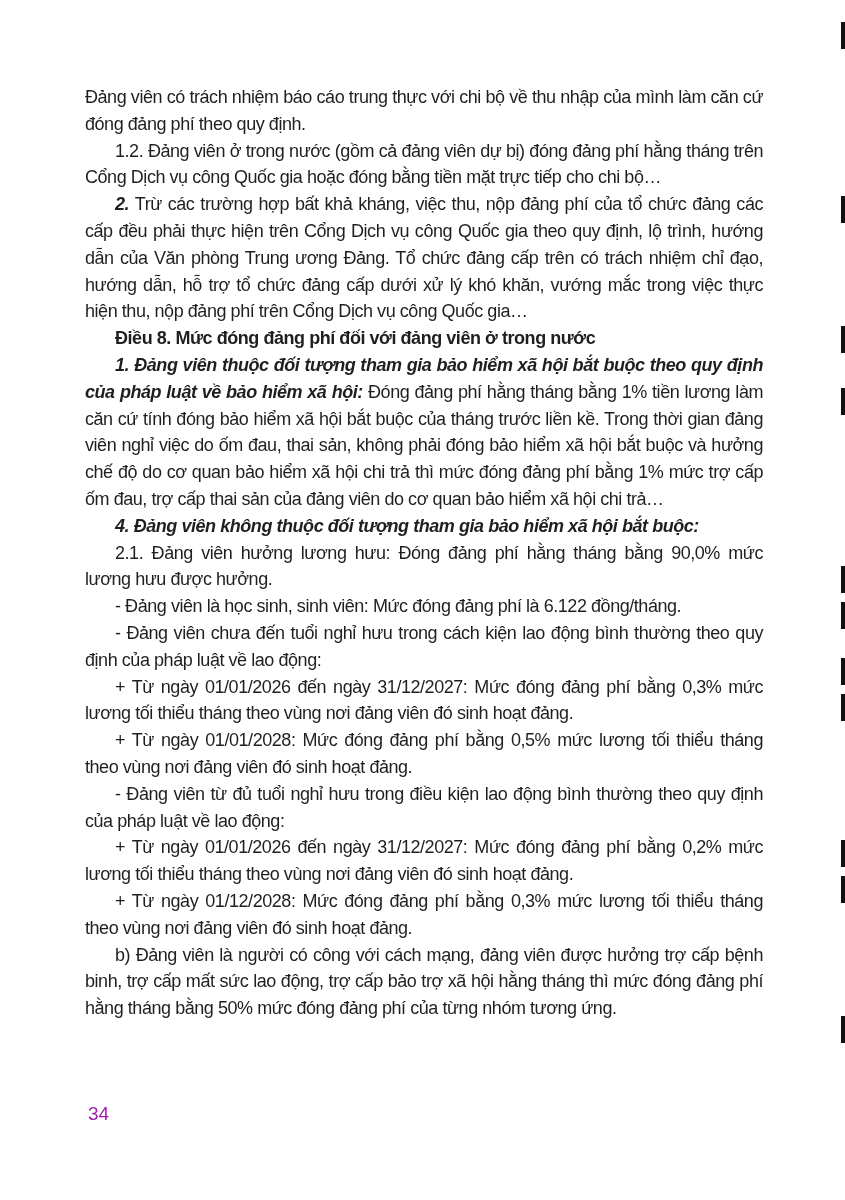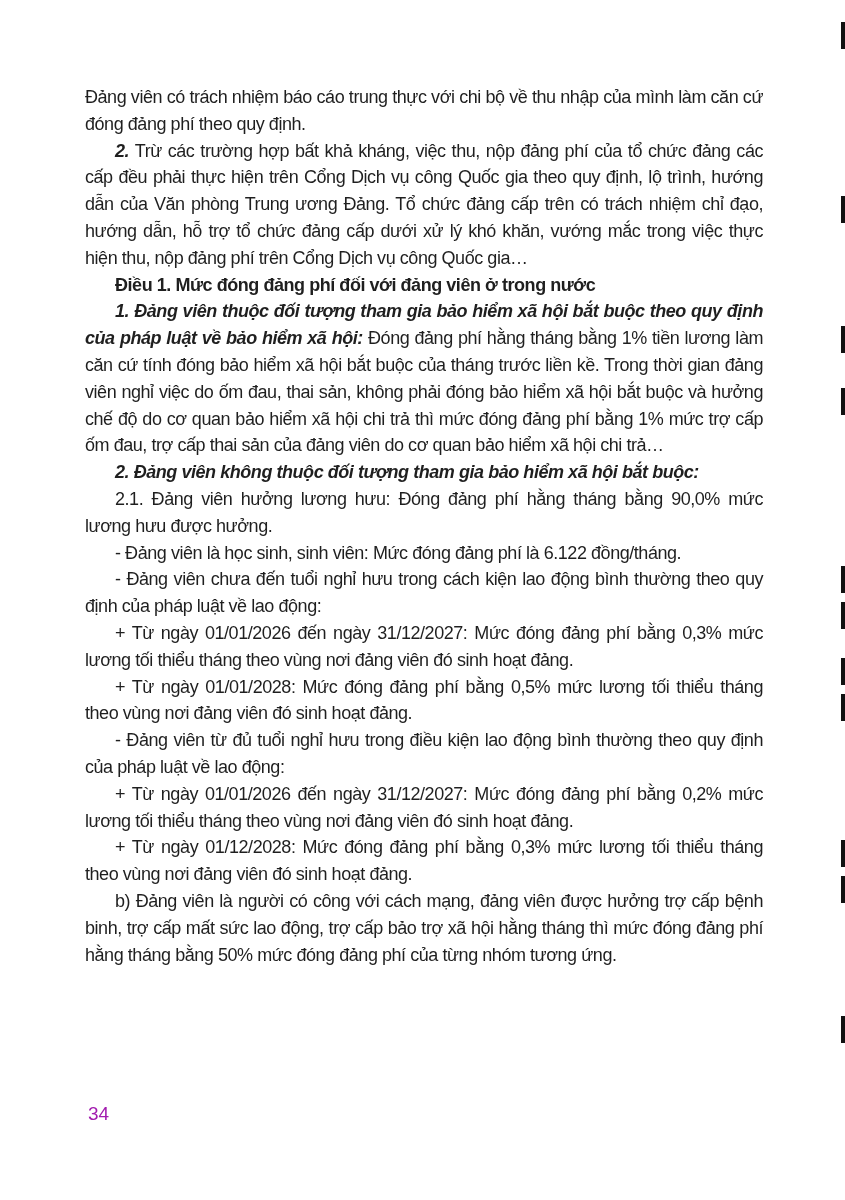--- a/index.html
+++ b/index.html
@@ -46,24 +46,25 @@
     background: #111111;
   }
 </style>
 </head>
 <body>
 
 <div class="page">
 
   <div class="text-block">
       <p class="para"><span class="seg-regular">Đảng viên có trách nhiệm báo cáo trung thực với chi bộ về thu nhập của mình làm căn cứ đóng đảng phí theo quy định.</span></p>
+      <p class="para indent"><span class="seg-regular">1.2. Đảng viên ở trong nước (gồm cả đảng viên dự bị) đóng đảng phí hằng tháng trên Cổng Dịch vụ công Quốc gia hoặc đóng bằng tiền mặt trực tiếp cho chi bộ…</span></p>
       <p class="para indent"><span class="seg-bold-italic">2.</span><span class="seg-regular"> Trừ các trường hợp bất khả kháng, việc thu, nộp đảng phí của tổ chức đảng các cấp đều phải thực hiện trên Cổng Dịch vụ công Quốc gia theo quy định, lộ trình, hướng dẫn của Văn phòng Trung ương Đảng. Tổ chức đảng cấp trên có trách nhiệm chỉ đạo, hướng dẫn, hỗ trợ tổ chức đảng cấp dưới xử lý khó khăn, vướng mắc trong việc thực hiện thu, nộp đảng phí trên Cổng Dịch vụ công Quốc gia…</span></p>
-      <p class="para indent"><span class="seg-bold">Điều 1. Mức đóng đảng phí đối với đảng viên ở trong nước</span></p>
+      <p class="para indent"><span class="seg-bold">Điều 8. Mức đóng đảng phí đối với đảng viên ở trong nước</span></p>
       <p class="para indent"><span class="seg-bold-italic">1. Đảng viên thuộc đối tượng tham gia bảo hiểm xã hội bắt buộc theo quy định của pháp luật về bảo hiểm xã hội:</span><span class="seg-regular"> Đóng đảng phí hằng tháng bằng 1% tiền lương làm căn cứ tính đóng bảo hiểm xã hội bắt buộc của tháng trước liền kề. Trong thời gian đảng viên nghỉ việc do ốm đau, thai sản, không phải đóng bảo hiểm xã hội bắt buộc và hưởng chế độ do cơ quan bảo hiểm xã hội chi trả thì mức đóng đảng phí bằng 1% mức trợ cấp ốm đau, trợ cấp thai sản của đảng viên do cơ quan bảo hiểm xã hội chi trả…</span></p>
-      <p class="para indent"><span class="seg-bold-italic">2. Đảng viên không thuộc đối tượng tham gia bảo hiểm xã hội bắt buộc:</span></p>
+      <p class="para indent"><span class="seg-bold-italic">4. Đảng viên không thuộc đối tượng tham gia bảo hiểm xã hội bắt buộc:</span></p>
       <p class="para indent"><span class="seg-regular">2.1. Đảng viên hưởng lương hưu: Đóng đảng phí hằng tháng bằng 90,0% mức lương hưu được hưởng.</span></p>
       <p class="para indent"><span class="seg-regular">- Đảng viên là học sinh, sinh viên: Mức đóng đảng phí là 6.122 đồng/tháng.</span></p>
       <p class="para indent"><span class="seg-regular">- Đảng viên chưa đến tuổi nghỉ hưu trong cách kiện lao động bình thường theo quy định của pháp luật về lao động:</span></p>
       <p class="para indent"><span class="seg-regular">+ Từ ngày 01/01/2026 đến ngày 31/12/2027: Mức đóng đảng phí bằng 0,3% mức lương tối thiểu tháng theo vùng nơi đảng viên đó sinh hoạt đảng.</span></p>
       <p class="para indent"><span class="seg-regular">+ Từ ngày 01/01/2028: Mức đóng đảng phí bằng 0,5% mức lương tối thiểu tháng theo vùng nơi đảng viên đó sinh hoạt đảng.</span></p>
       <p class="para indent"><span class="seg-regular">- Đảng viên từ đủ tuổi nghỉ hưu trong điều kiện lao động bình thường theo quy định của pháp luật về lao động:</span></p>
       <p class="para indent"><span class="seg-regular">+ Từ ngày 01/01/2026 đến ngày 31/12/2027: Mức đóng đảng phí bằng 0,2% mức lương tối thiểu tháng theo vùng nơi đảng viên đó sinh hoạt đảng.</span></p>
       <p class="para indent"><span class="seg-regular">+ Từ ngày 01/12/2028: Mức đóng đảng phí bằng 0,3% mức lương tối thiểu tháng theo vùng nơi đảng viên đó sinh hoạt đảng.</span></p>
       <p class="para indent"><span class="seg-regular">b) Đảng viên là người có công với cách mạng, đảng viên được hưởng trợ cấp bệnh binh, trợ cấp mất sức lao động, trợ cấp bảo trợ xã hội hằng tháng thì mức đóng đảng phí hằng tháng bằng 50% mức đóng đảng phí của từng nhóm tương ứng.</span></p>
     </div>

